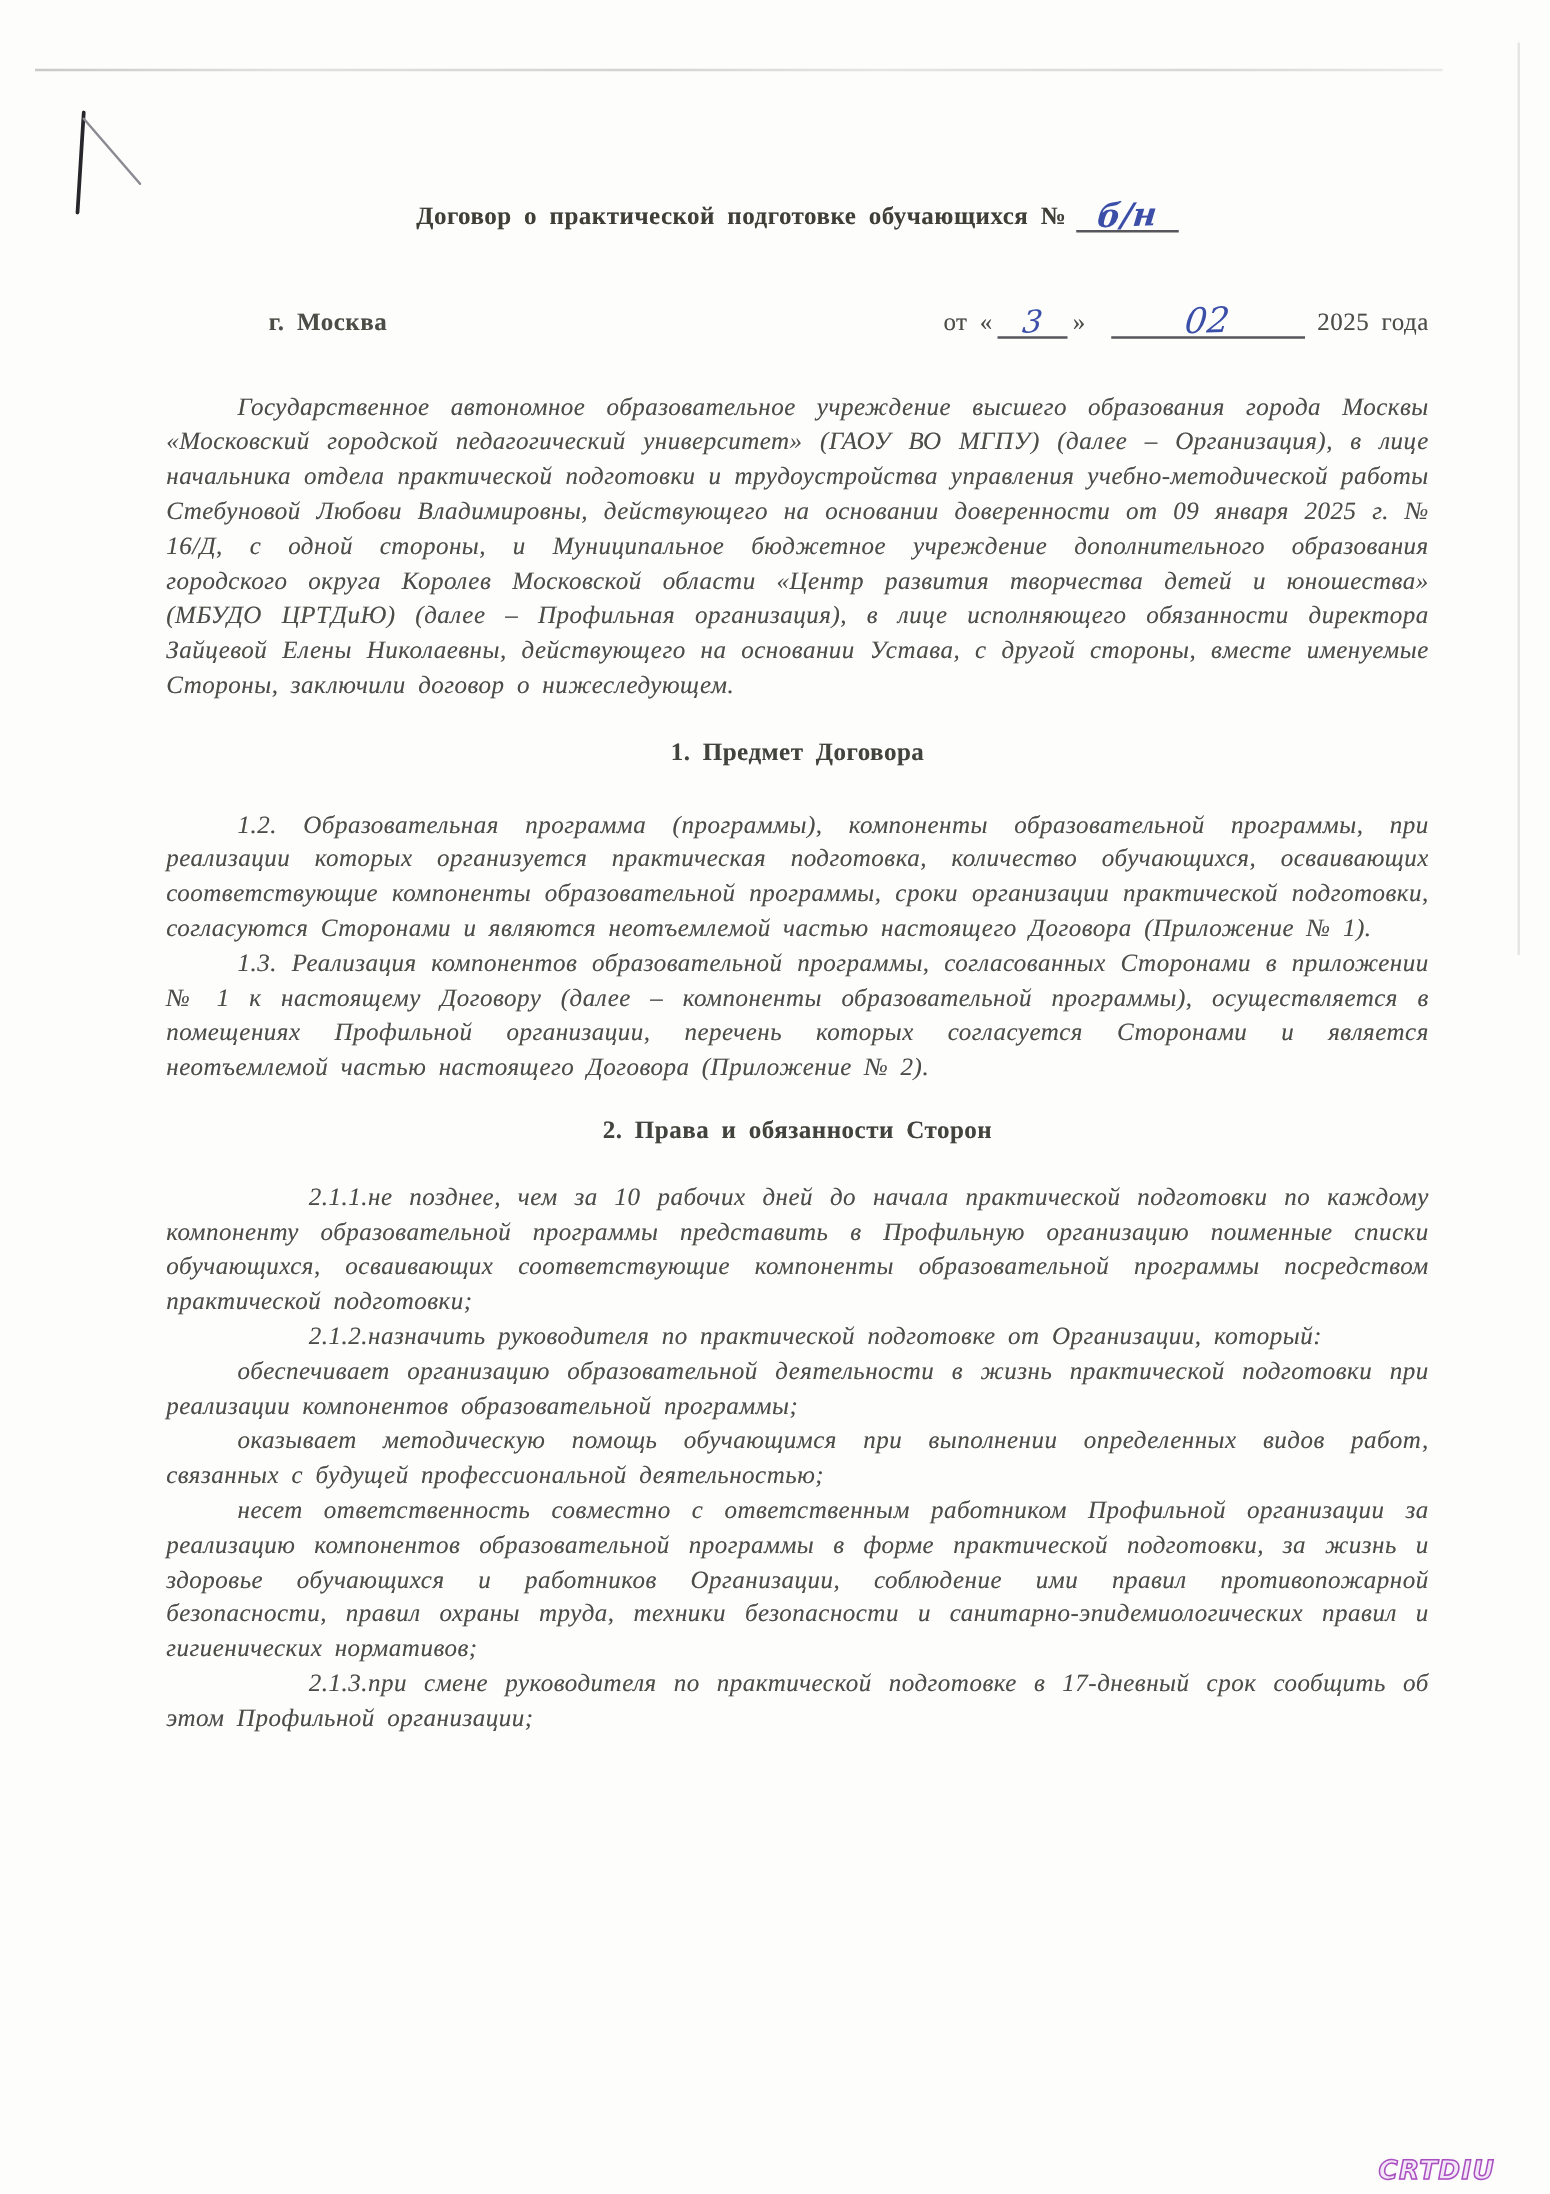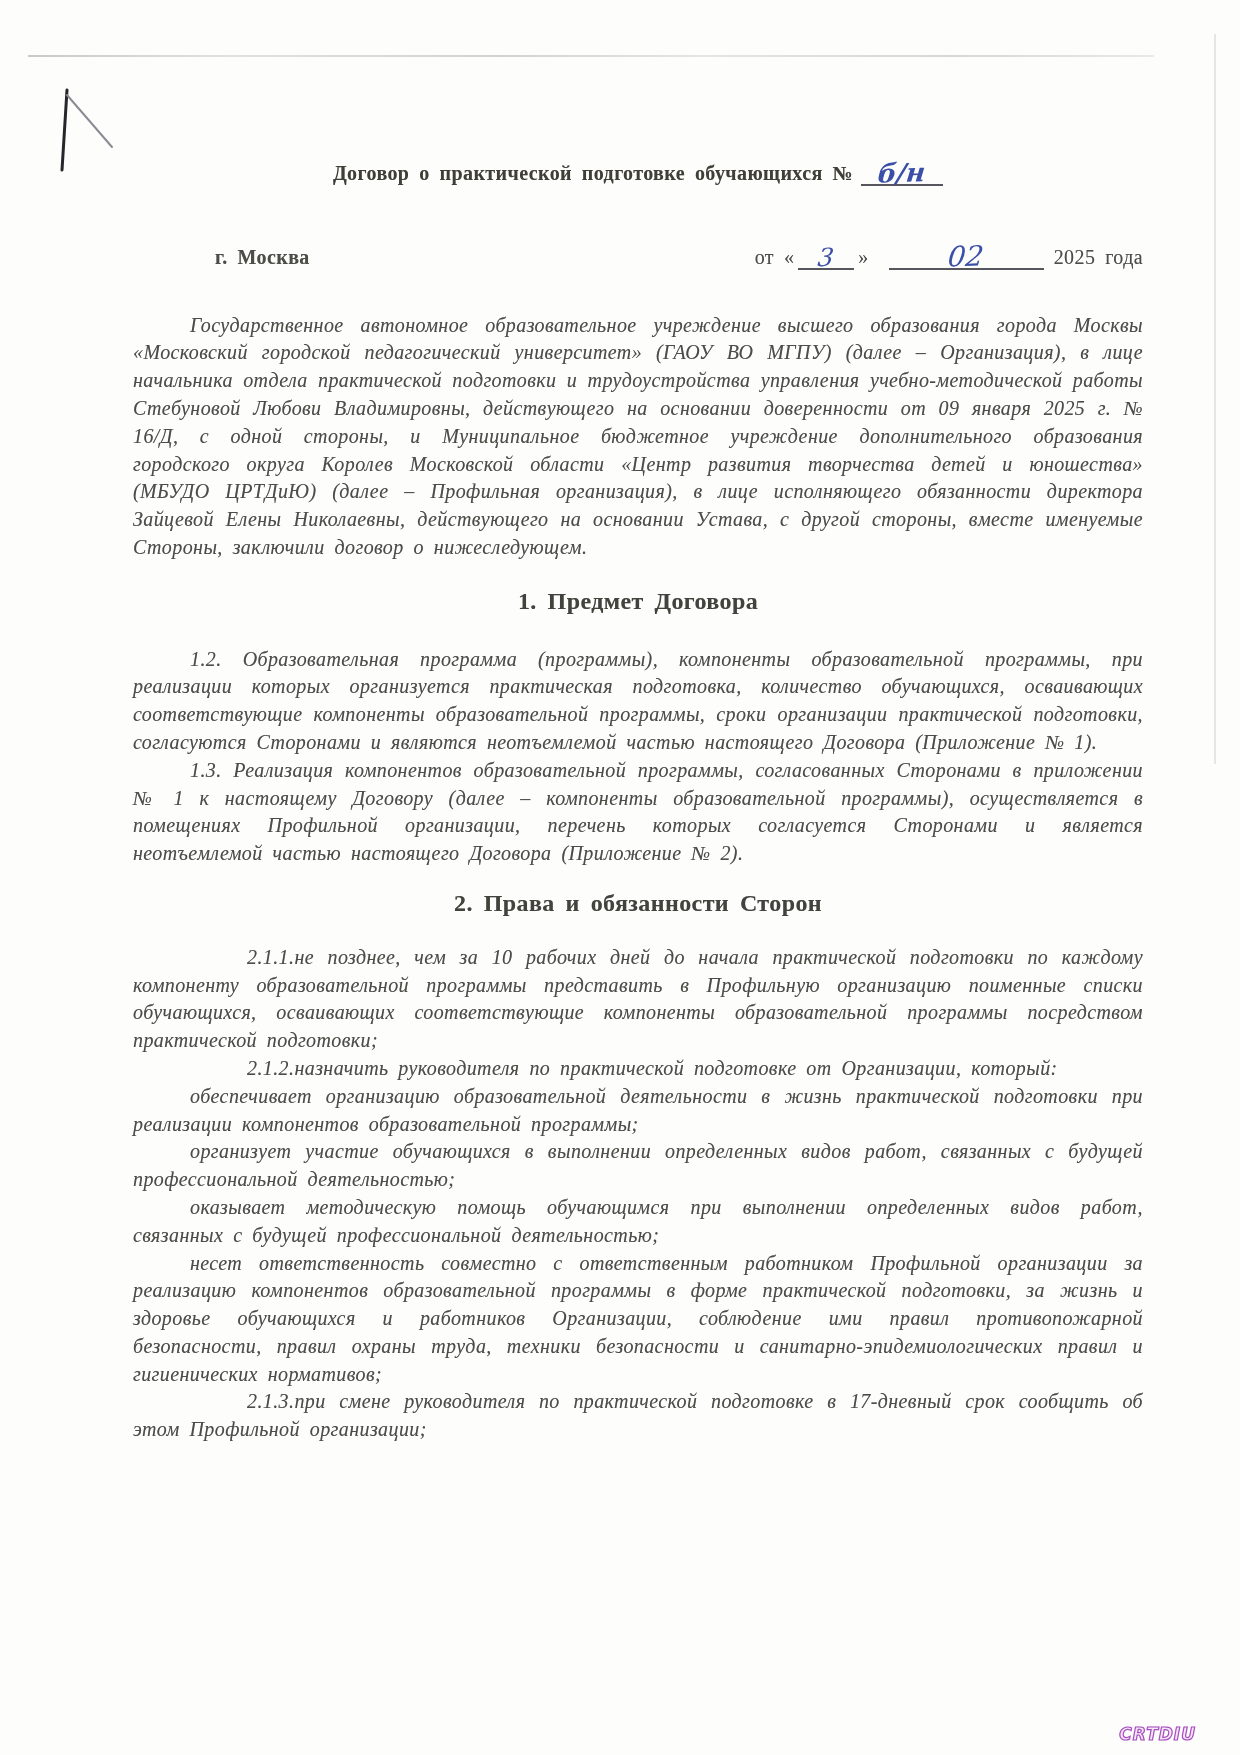--- a/index.html
+++ b/index.html
@@ -76,33 +76,33 @@
   .para {
     margin: 0;
     text-align: justify;
     text-indent: 57px;
     font-style: italic;
   }
   .preamble { margin-top: 40px; }
   .heading {
     margin: 26px 0 30px 0;
     text-align: center;
-    font-size: 24px;
+    font-size: 20px;
     font-weight: bold;
     color: #41433c;
   }
   .heading-2 { margin: 22px 0 26px 0; }
   .num { display: inline-block; min-width: 78px; }
   .watermark {
     position: absolute;
     right: 44px; top: 1724px;
     font-family: "DejaVu Sans", sans-serif;
     font-style: italic;
     font-weight: bold;
-    font-size: 17px;
+    font-size: 21px;
     letter-spacing: 1px;
     color: #f3e6f7;
     -webkit-text-stroke: 1.2px #a94fc0;
     text-shadow: 0 0 1px #c77fd8;
   }
 </style>
 </head>
 <body>
 
 <div class="page">
@@ -136,21 +136,20 @@
     <p class="para">1.3. Реализация компонентов образовательной программы, согласованных Сторонами в приложении № 1 к настоящему Договору (далее – компоненты образовательной программы), осуществляется в помещениях Профильной организации, перечень которых согласуется Сторонами и является неотъемлемой частью настоящего Договора (Приложение № 2).</p>
 
     <h3 class="heading heading-2">2. Права и обязанности Сторон</h3>
 
 
     <p class="para"><span class="num">2.1.1.</span><span>не позднее, чем за 10 рабочих дней до начала практической подготовки по каждому компоненту образовательной программы представить в Профильную организацию поименные списки обучающихся, осваивающих соответствующие компоненты образовательной программы посредством практической подготовки;</span></p>
 
     <p class="para"><span class="num">2.1.2.</span><span>назначить руководителя по практической подготовке от Организации, который:</span></p>
 
     <p class="para">обеспечивает организацию образовательной деятельности в жизнь практической подготовки при реализации компонентов образовательной программы;</p>
-    <p class="para">организует участие обучающихся в выполнении определенных видов работ, связанных с будущей профессиональной деятельностью;</p>
     <p class="para">оказывает методическую помощь обучающимся при выполнении определенных видов работ, связанных с будущей профессиональной деятельностью;</p>
     <p class="para">несет ответственность совместно с ответственным работником Профильной организации за реализацию компонентов образовательной программы в форме практической подготовки, за жизнь и здоровье обучающихся и работников Организации, соблюдение ими правил противопожарной безопасности, правил охраны труда, техники безопасности и санитарно-эпидемиологических правил и гигиенических нормативов;</p>
 
     <p class="para"><span class="num">2.1.3.</span><span>при смене руководителя по практической подготовке в 17-дневный срок сообщить об этом Профильной организации;</span></p>
 
   </div>
 
   <div class="watermark">CRTDIU</div>
 
 </div>

